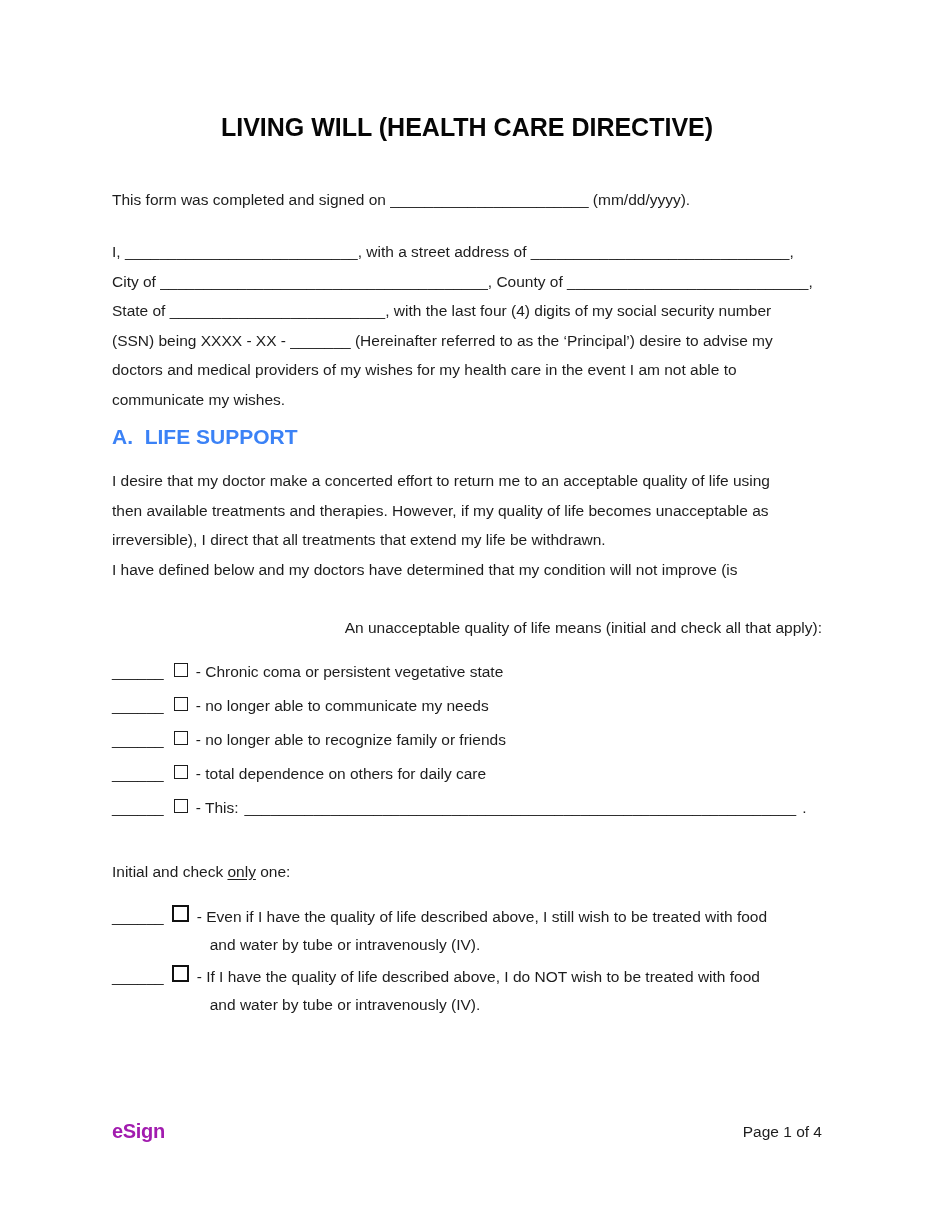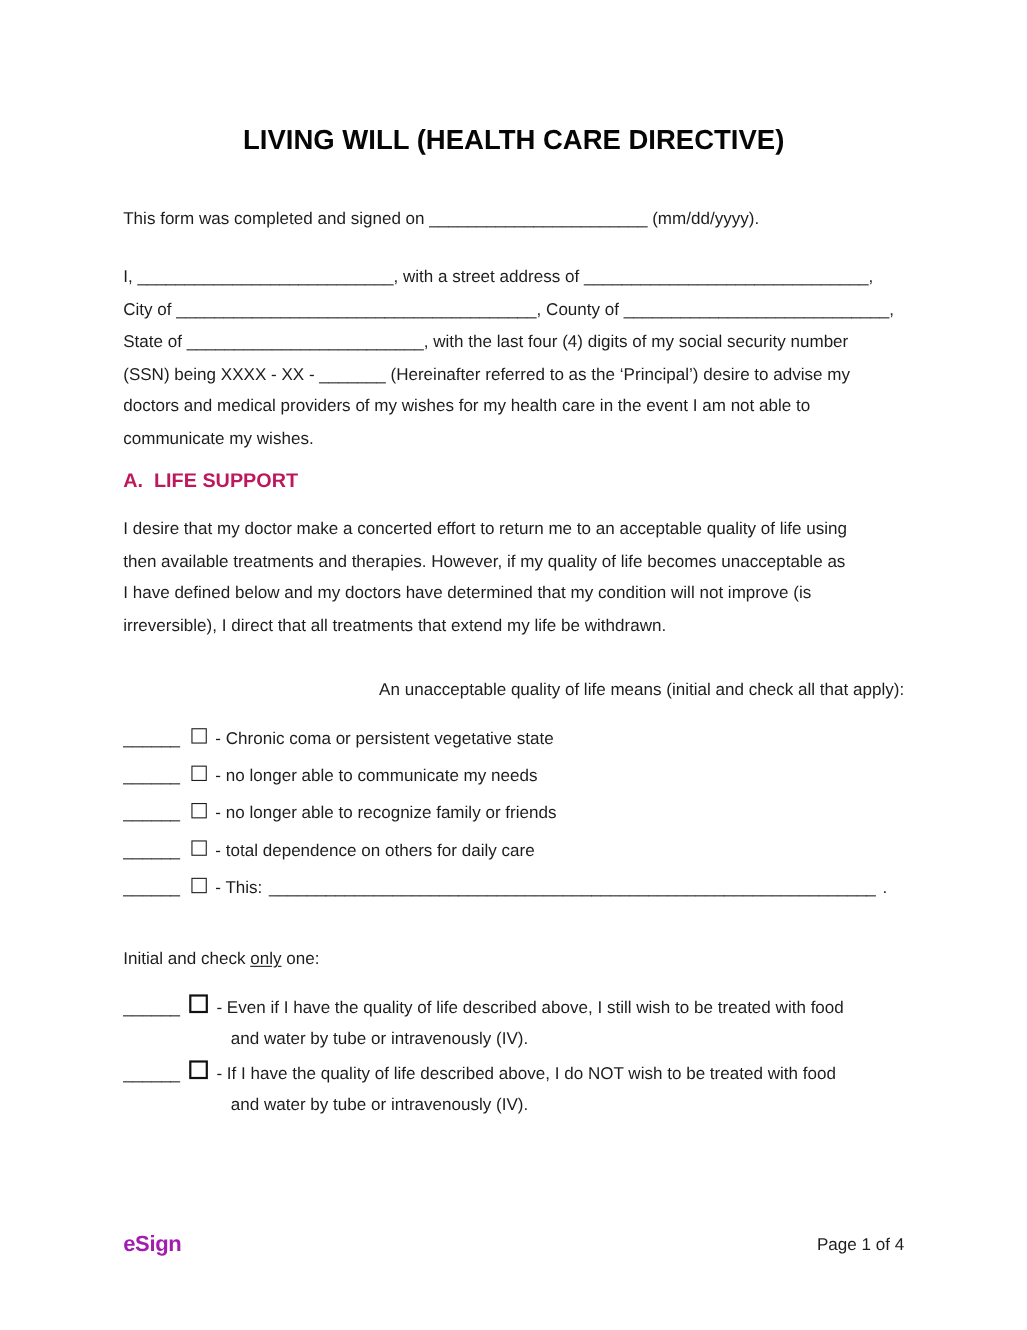--- a/index.html
+++ b/index.html
@@ -22,24 +22,24 @@
     font-weight: 700;
     line-height: 30px;
     color: #060606;
   }
   .line { white-space: nowrap; line-height: 20px; }
   .signed { margin: 48px 0 0 0; }
   .principal { margin-top: 27px; }
   .principal .line { line-height: 29.5px; }
   .section-heading {
     margin: 13px 0 0 0;
-    font-size: 18px;
+    font-size: 21px;
     font-weight: 700;
     line-height: 20px;
-    color: #be185d;
+    color: #3b82f6;
   }
   .para { margin-top: 19px; }
   .para .line { line-height: 29.5px; }
   .intro { margin: 34px 0 0 0; text-align: right; }
   .checklist { margin-top: 24px; }
   .check-row {
     display: flex;
     align-items: baseline;
     line-height: 20px;
     margin-bottom: 14px;
@@ -86,22 +86,22 @@
     <div class="line"><span>(SSN) being XXXX - XX - </span><span class="blank">_______</span><span> (Hereinafter referred to as the ‘Principal’) desire to advise my</span></div>
     <div class="line">doctors and medical providers of my wishes for my health care in the event I am not able to</div>
     <div class="line">communicate my wishes.</div>
   </div>
 
   <h2 class="section-heading">A.&nbsp;&nbsp;LIFE SUPPORT</h2>
 
   <div class="para">
     <div class="line">I desire that my doctor make a concerted effort to return me to an acceptable quality of life using</div>
     <div class="line">then available treatments and therapies. However, if my quality of life becomes unacceptable as</div>
+    <div class="line">irreversible), I direct that all treatments that extend my life be withdrawn.</div>
     <div class="line">I have defined below and my doctors have determined that my condition will not improve (is</div>
-    <div class="line">irreversible), I direct that all treatments that extend my life be withdrawn.</div>
   </div>
 
   <p class="line intro">An unacceptable quality of life means (initial and check all that apply):</p>
 
   <div class="checklist">
     <div class="check-row">
       <span class="blank">______</span>
       <span class="checkbox cb-a"></span>
       <span class="check-label">- Chronic coma or persistent vegetative state</span>
     </div>

